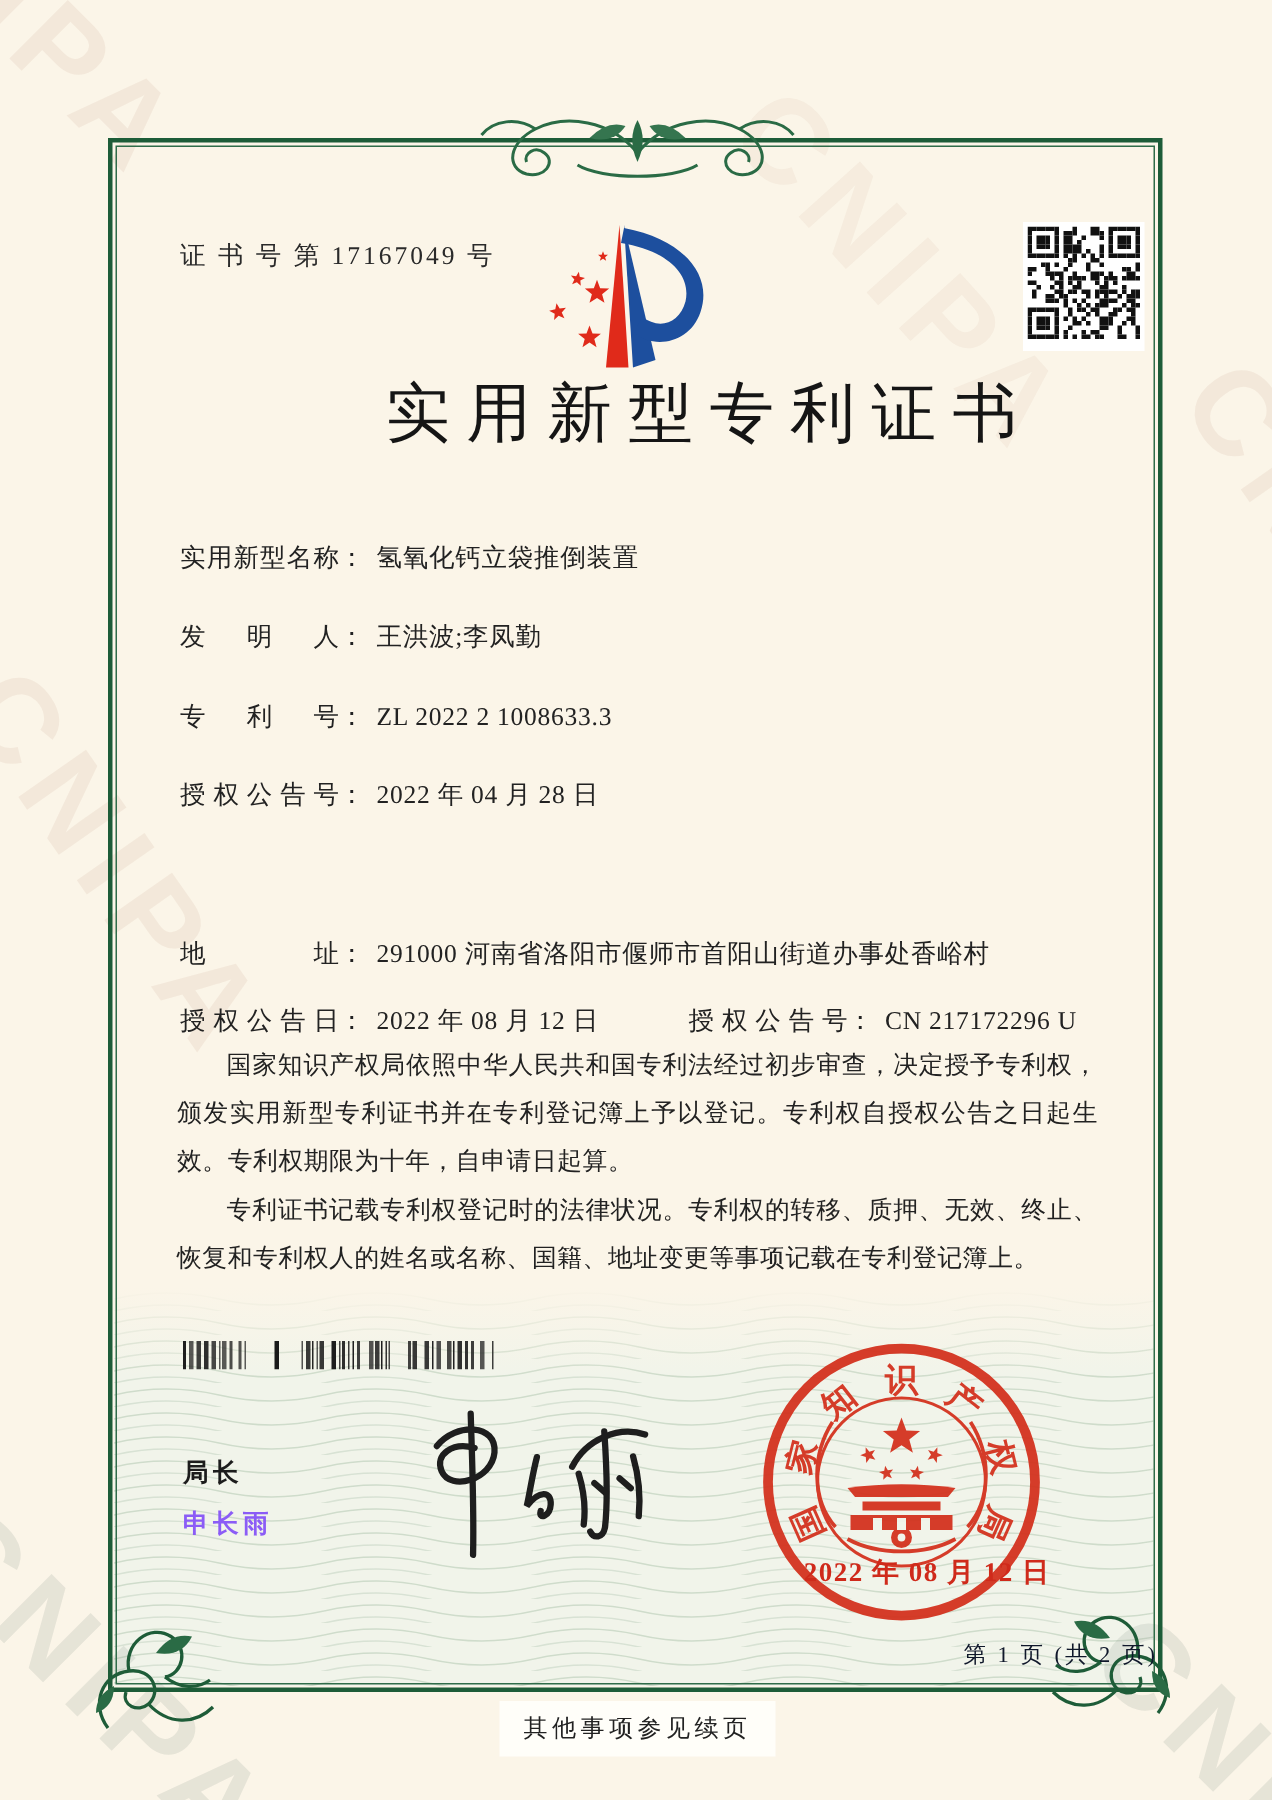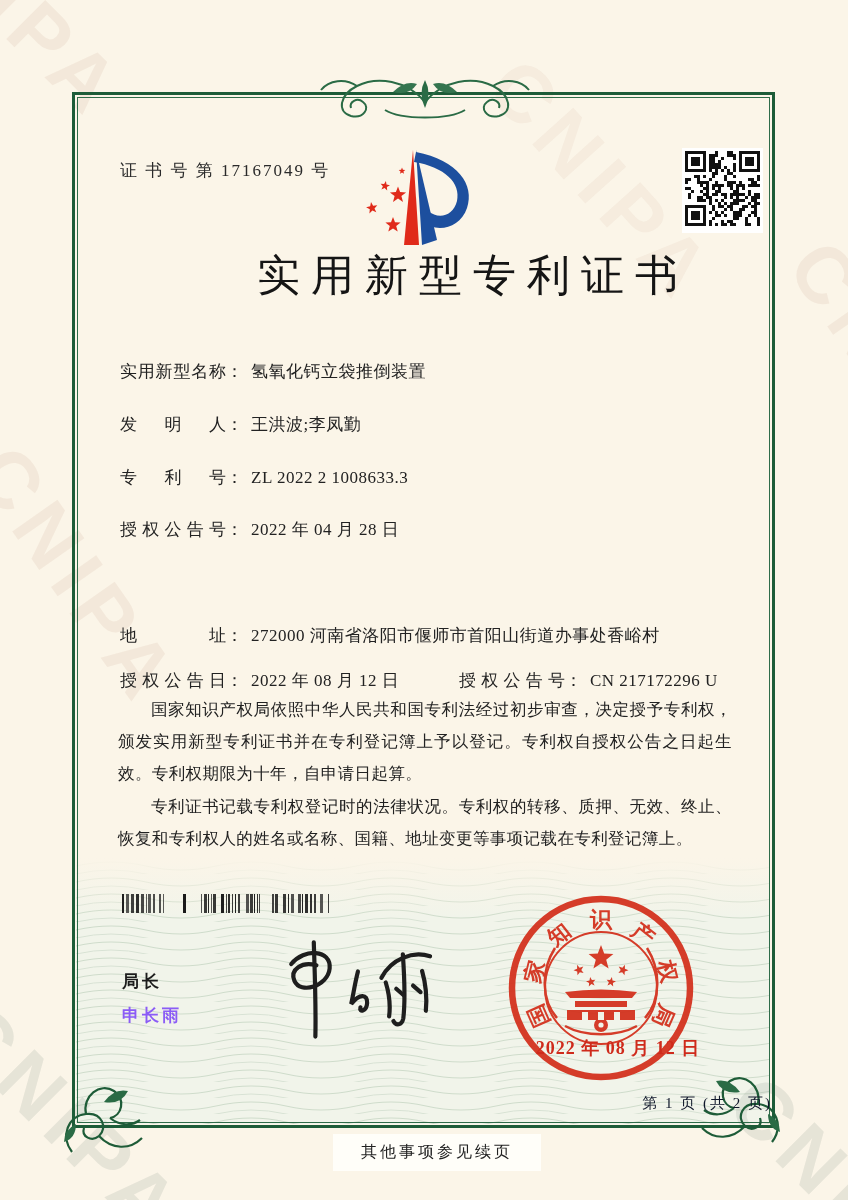--- a/index.html
+++ b/index.html
@@ -55,21 +55,21 @@
       font-weight:600;font-size:17px;letter-spacing:3px;color:#8b5cf6;z-index:4;}
   .signature{position:absolute;left:255px;top:932px;z-index:4;}
 
   .seal{position:absolute;left:503px;top:890px;z-index:4;opacity:0.93;}
   .seal-date{position:absolute;left:528px;top:1036px;width:180px;text-align:center;
       font-size:18px;font-weight:bold;color:#cf2a1b;letter-spacing:1px;z-index:5;}
 
   .page-info{position:absolute;left:72px;top:1094px;width:700px;text-align:right;
       font-size:15px;letter-spacing:2px;color:#0f172a;z-index:4;}
   .cont-note{position:absolute;left:333px;top:1134px;background:#fffef9;
-      padding:8px 28px;font-size:16px;letter-spacing:3px;color:#222;z-index:4;}
+      padding:8px 16px;font-size:16px;letter-spacing:3px;color:#222;z-index:4;}
 </style>
 </head>
 <body>
 
 <div class="page">
 
   <div class="wm wm-a" style="left:-140px;top:-45px;transform:rotate(45deg);">CNIPA</div>
   <div class="wm wm-a" style="left:455px;top:135px;transform:rotate(48deg);opacity:.75;">CNIPA</div>
   <div class="wm wm-a" style="left:745px;top:325px;transform:rotate(55deg);">CNIPA</div>
   <div class="wm wm-a" style="left:-70px;top:530px;transform:rotate(55deg);">CNIPA</div>
@@ -451,21 +451,21 @@
     <div class="frow" style="top:63px;">
       <span class="flabel">发明人</span><span class="fcolon">：</span><span class="fvalue">王洪波;李凤勤</span>
     </div>
     <div class="frow" style="top:116px;">
       <span class="flabel">专利号</span><span class="fcolon">：</span><span class="fvalue">ZL 2022 2 1008633.3</span>
     </div>
     <div class="frow" style="top:168px;">
       <span class="flabel">授权公告号</span><span class="fcolon">：</span><span class="fvalue">2022 年 04 月 28 日</span>
     </div>
     <div class="frow" style="top:274px;">
-      <span class="flabel">地址</span><span class="fcolon">：</span><span class="fvalue">272000 河南省洛阳市偃师市首阳山街道办事处香峪村</span>
+      <span class="flabel">地址</span><span class="fcolon">：</span><span class="fvalue">291000 河南省洛阳市偃师市首阳山街道办事处香峪村</span>
     </div>
     <div class="frow" style="top:319px;width:620px;">
       <span class="flabel">授权公告日</span><span class="fcolon">：</span><span class="fvalue">2022 年 08 月 12 日</span>
       <span class="grant-no">
         <span class="flabel">授权公告号</span><span class="fcolon">：</span><span class="fvalue">CN 217172296 U</span>
       </span>
     </div>
   </div>
 
   <div class="paras">

